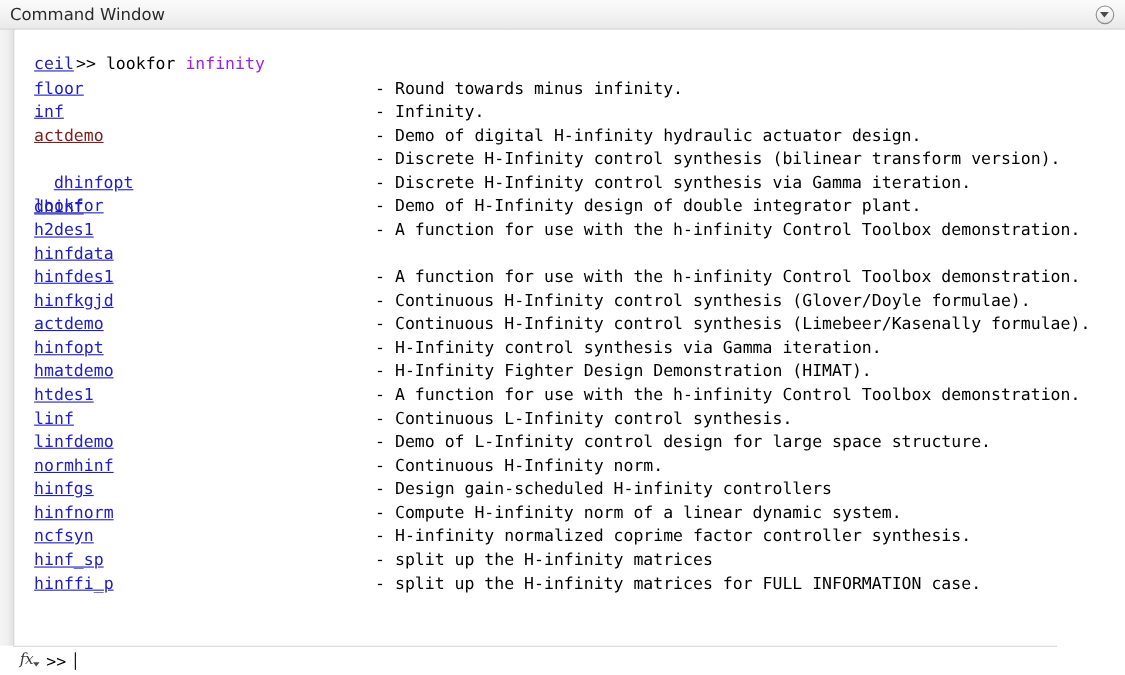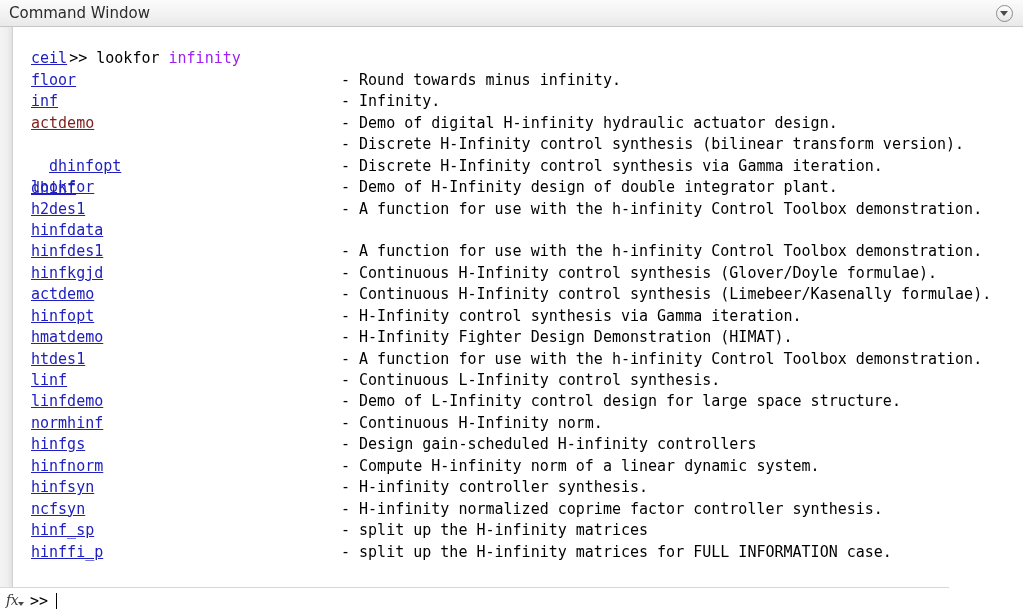--- a/index.html
+++ b/index.html
@@ -119,21 +119,21 @@
     position: absolute;
     left: 327px;
     top: 0;
     color: #000000;
     white-space: pre;
   }
 
   
   .promptbar {
     position: absolute;
-    left: 0;
+    left: 12px;
     top: 587px;
     width: 949px;
     height: 27px;
     background: #ffffff;
     border-top: 1px solid #d8d8d8;
     box-sizing: border-box;
   }
   .fx-icon {
     position: absolute;
     left: 6px;
@@ -210,21 +210,20 @@
         <div class="line entry"><span class="fname" style="color: rgb(32, 32, 192);">hinfkgjd</span><span class="fdesc">- Continuous H-Infinity control synthesis (Glover/Doyle formulae).</span></div>
         <div class="line entry"><span class="fname" style="color: rgb(32, 32, 192);">actdemo</span><span class="fdesc">- Continuous H-Infinity control synthesis (Limebeer/Kasenally formulae).</span></div>
         <div class="line entry"><span class="fname" style="color: rgb(32, 32, 192);">hinfopt</span><span class="fdesc">- H-Infinity control synthesis via Gamma iteration.</span></div>
         <div class="line entry"><span class="fname" style="color: rgb(32, 32, 192);">hmatdemo</span><span class="fdesc">- H-Infinity Fighter Design Demonstration (HIMAT).</span></div>
         <div class="line entry"><span class="fname" style="color: rgb(32, 32, 192);">htdes1</span><span class="fdesc">- A function for use with the h-infinity Control Toolbox demonstration.</span></div>
         <div class="line entry"><span class="fname" style="color: rgb(32, 32, 192);">linf</span><span class="fdesc">- Continuous L-Infinity control synthesis.</span></div>
         <div class="line entry"><span class="fname" style="color: rgb(32, 32, 192);">linfdemo</span><span class="fdesc">- Demo of L-Infinity control design for large space structure.</span></div>
         <div class="line entry"><span class="fname" style="color: rgb(32, 32, 192);">normhinf</span><span class="fdesc">- Continuous H-Infinity norm.</span></div>
         <div class="line entry"><span class="fname" style="color: rgb(32, 32, 192);">hinfgs</span><span class="fdesc">- Design gain-scheduled H-infinity controllers</span></div>
         <div class="line entry"><span class="fname" style="color: rgb(32, 32, 192);">hinfnorm</span><span class="fdesc">- Compute H-infinity norm of a linear dynamic system.</span></div>
-        <div class="line entry"><span class="fname" style="color: rgb(32, 32, 192);">hinfsyn</span><span class="fdesc">- H-infinity controller synthesis.</span></div>
         <div class="line entry"><span class="fname" style="color: rgb(32, 32, 192);">ncfsyn</span><span class="fdesc">- H-infinity normalized coprime factor controller synthesis.</span></div>
         <div class="line entry"><span class="fname" style="color: rgb(32, 32, 192);">hinf_sp</span><span class="fdesc">- split up the H-infinity matrices</span></div>
         <div class="line entry"><span class="fname" style="color: rgb(32, 32, 192);">hinffi_p</span><span class="fdesc">- split up the H-infinity matrices for FULL INFORMATION case.</span></div>
       </div>
 
   </div>
 
   <div class="promptbar">
     <div class="fx-icon">
       <span>fx</span>

